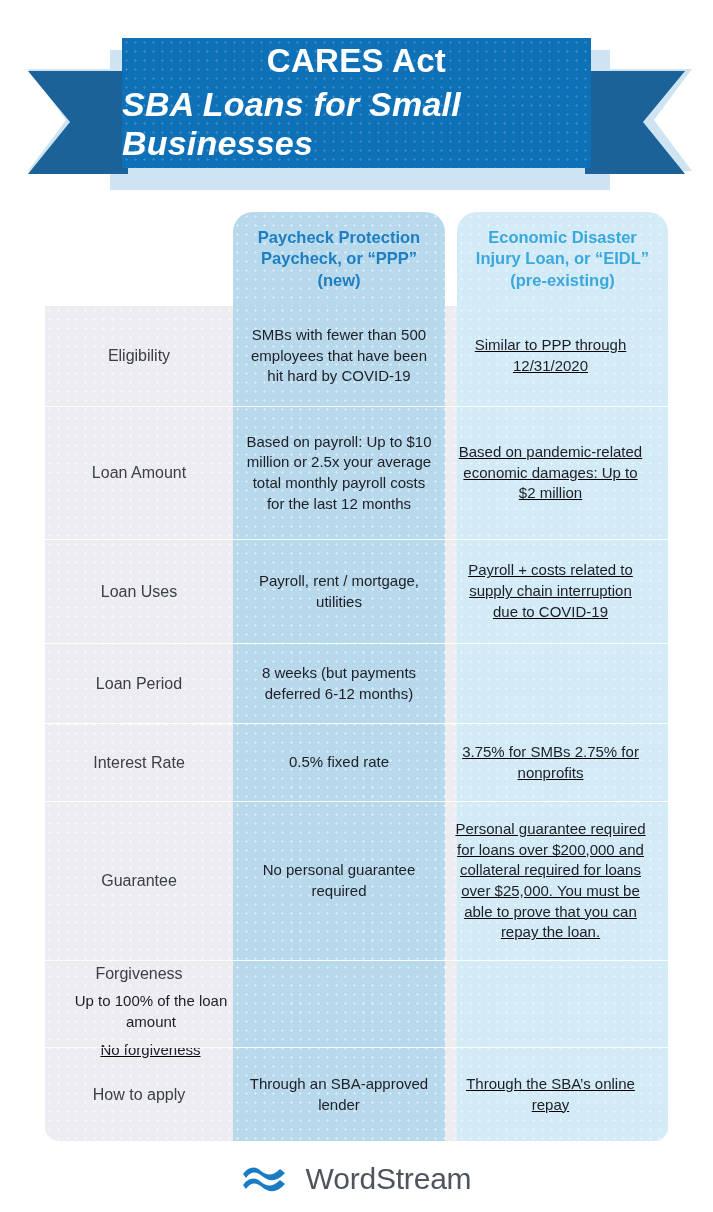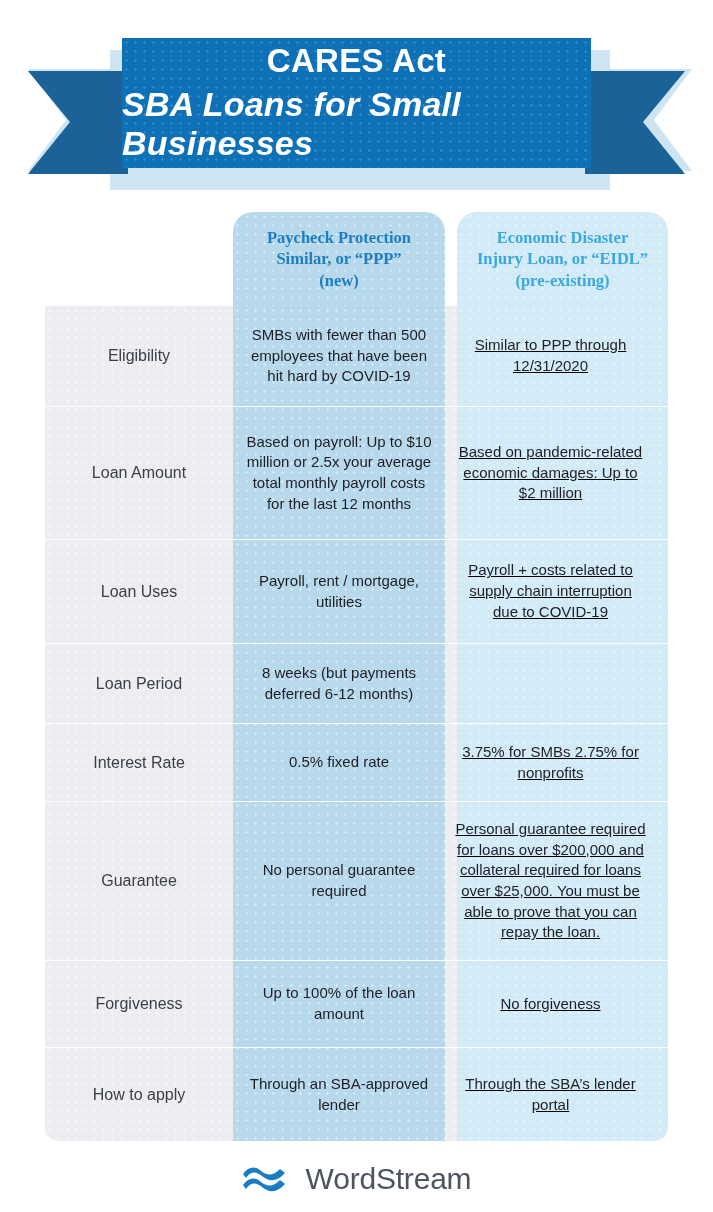--- a/index.html
+++ b/index.html
@@ -117,21 +117,20 @@
   }
   .col-head-eidl {
     left: 412px; width: 211px;
     background-color: #d3eaf7;
   }
   .col-head span {
     font-size: 16.5px;
     font-weight: bold;
     line-height: 1.3;
     display: block;
-    font-family: Liberation Serif, serif;
   }
   .col-head-ppp span { color: #1d7fc2; }
   .col-head-eidl span { color: #3aa8dc; }
 
   .grid {
     position: absolute;
     left: 0; top: 94px;
     width: 623px; height: 835px;
     border-radius: 0 0 14px 14px;
     overflow: hidden;
@@ -211,21 +210,21 @@
     <div class="banner-title">CARES Act</div>
     <div class="banner-sub">SBA Loans for Small Businesses</div>
   </div>
 </div>
 
 <div class="table">
 
   <div class="col-head col-head-ppp">
     <div>
       <span>Paycheck Protection</span>
-      <span>Similar, or “PPP”</span>
+      <span>Paycheck, or “PPP”</span>
       <span>(new)</span>
     </div>
   </div>
 
   <div class="col-head col-head-eidl">
     <div>
       <span>Economic Disaster</span>
       <span>Injury Loan, or “EIDL”</span>
       <span>(pre-existing)</span>
     </div>
@@ -291,40 +290,40 @@
           <div class="cell cell-label">
             <span>Guarantee</span>
           </div>
           <div class="cell cell-ppp">
             <span>No personal guarantee required</span>
           </div>
           <div class="cell cell-eidl">
             <span>Personal guarantee required for loans over $200,000 and collateral required for loans over $25,000. You must be able to prove that you can repay the loan.</span>
           </div>
         </div>
-        <div class="row" style="height: 87px;">
+        <div class="row" style="height: 87px; flex-direction: column;">
           <div class="cell cell-label">
             <span>Forgiveness</span>
           </div>
           <div class="cell cell-ppp">
             <span>Up to 100% of the loan amount</span>
           </div>
           <div class="cell cell-eidl">
             <span>No forgiveness</span>
           </div>
         </div>
         <div class="row" style="height: 94px;">
           <div class="cell cell-label">
             <span>How to apply</span>
           </div>
           <div class="cell cell-ppp">
             <span>Through an SBA-approved lender</span>
           </div>
           <div class="cell cell-eidl">
-            <span>Through the SBA’s lender portal</span>
+            <span>Through the SBA’s online repay</span>
           </div>
         </div>
       </div>
   </div>
 </div>
 
 <div class="logo">
   <svg class="logo-mark" width="44" height="30" viewBox="0 0 44 30">
     <path d="M1 10 C7 2, 13 2, 19 7 C25 12, 31 12, 38 5 L43 9 C35 18, 27 18, 20 12 C14 7, 9 7, 4 14 Z" fill="#1a7cc4"></path>
     <path d="M1 21 C7 13, 13 13, 19 18 C25 23, 31 23, 38 16 L43 20 C35 29, 27 29, 20 23 C14 18, 9 18, 4 25 Z" fill="#1a7cc4"></path>

